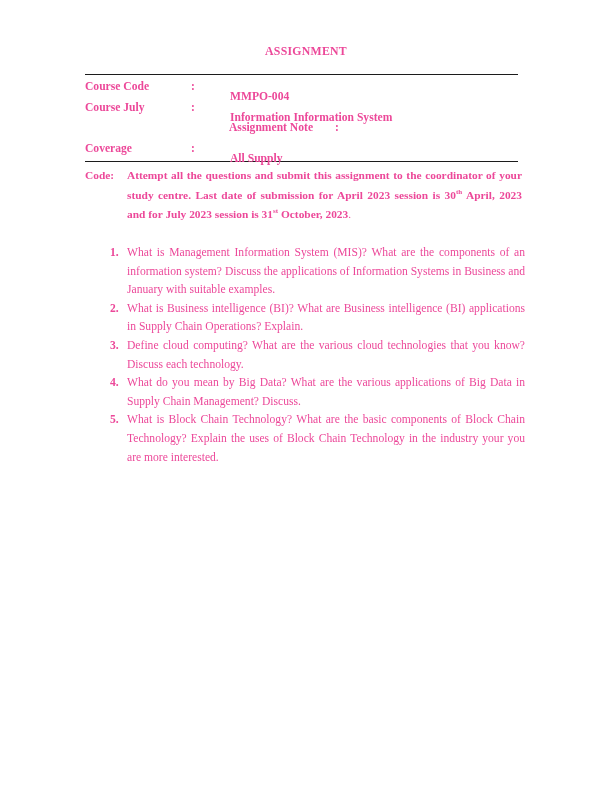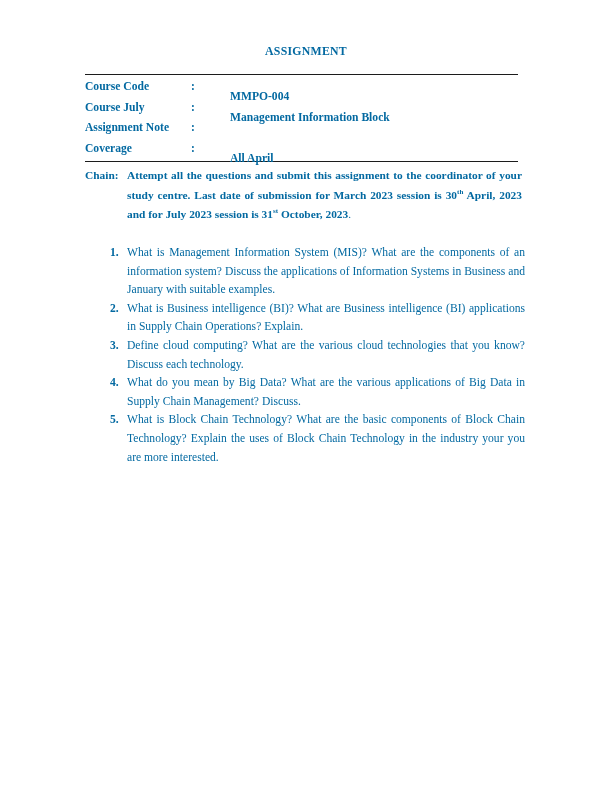--- a/index.html
+++ b/index.html
@@ -6,21 +6,21 @@
   html, body { background: #e8e8e8; }
   body {
     font-family: "Liberation Serif", "DejaVu Serif", serif;
     -webkit-font-smoothing: antialiased;
   }
   .page {
     position: relative;
     width: 612px;
     height: 792px;
     background: #ffffff;
-    color: #0369a1;
+    color: #ec4899;
     margin: 0 auto;
     overflow: hidden;
   }
 
   
   .doc-title {
     position: absolute;
     top: 44px;
     left: 0;
     width: 100%;
@@ -39,20 +39,21 @@
     border-top: 1.5px solid #1c1c1c;
     border-bottom: 1.9px solid #1c1c1c;
     padding: 1px 0 2px 0;
   }
   .ht-row {
     display: flex;
     align-items: center;
     height: 20.8px;
     font-size: 11.6px;
     font-weight: bold;
+    justify-content: center;
   }
   .ht-label { width: 106px; }
   .ht-sep   { width: 39px; }
   .ht-value { flex: 1; margin-top: 20px; }
 
   
   .note {
     position: absolute;
     top: 166px;
     left: 85px;
@@ -103,36 +104,36 @@
 
   <div class="header-table">
     <div class="ht-row">
       <span class="ht-label">Course Code</span>
       <span class="ht-sep">:</span>
       <span class="ht-value">MMPO-004</span>
     </div>
     <div class="ht-row">
       <span class="ht-label">Course July</span>
       <span class="ht-sep">:</span>
-      <span class="ht-value">Management Information Block</span>
+      <span class="ht-value">Information Information System</span>
     </div>
     <div class="ht-row">
       <span class="ht-label">Assignment Note</span>
       <span class="ht-sep">:</span>
     </div>
     <div class="ht-row">
       <span class="ht-label">Coverage</span>
       <span class="ht-sep">:</span>
-      <span class="ht-value">All April</span>
+      <span class="ht-value">All Supply</span>
     </div>
   </div>
 
   <div class="note">
-    <span class="note-label">Chain:</span>
-    <p class="note-text"><span>Attempt all the questions and submit this assignment to the coordinator of your study centre. Last date of submission for March 2023 session is 30</span><sup>th</sup><span> April, 2023 and for July 2023 session is 31</span><sup>st</sup><span> October, 2023</span><span class="regular">.</span></p>
+    <span class="note-label">Code:</span>
+    <p class="note-text"><span>Attempt all the questions and submit this assignment to the coordinator of your study centre. Last date of submission for April 2023 session is 30</span><sup>th</sup><span> April, 2023 and for July 2023 session is 31</span><sup>st</sup><span> October, 2023</span><span class="regular">.</span></p>
   </div>
 
   <ol class="questions">
     <li class="question">
       <span class="q-num">1.</span>
       <span class="q-text">What is Management Information System (MIS)? What are the components of an information system? Discuss the applications of Information Systems in Business and January with suitable examples.</span>
     </li>
     <li class="question">
       <span class="q-num">2.</span>
       <span class="q-text">What is Business intelligence (BI)? What are Business intelligence (BI) applications in Supply Chain Operations? Explain.</span>

